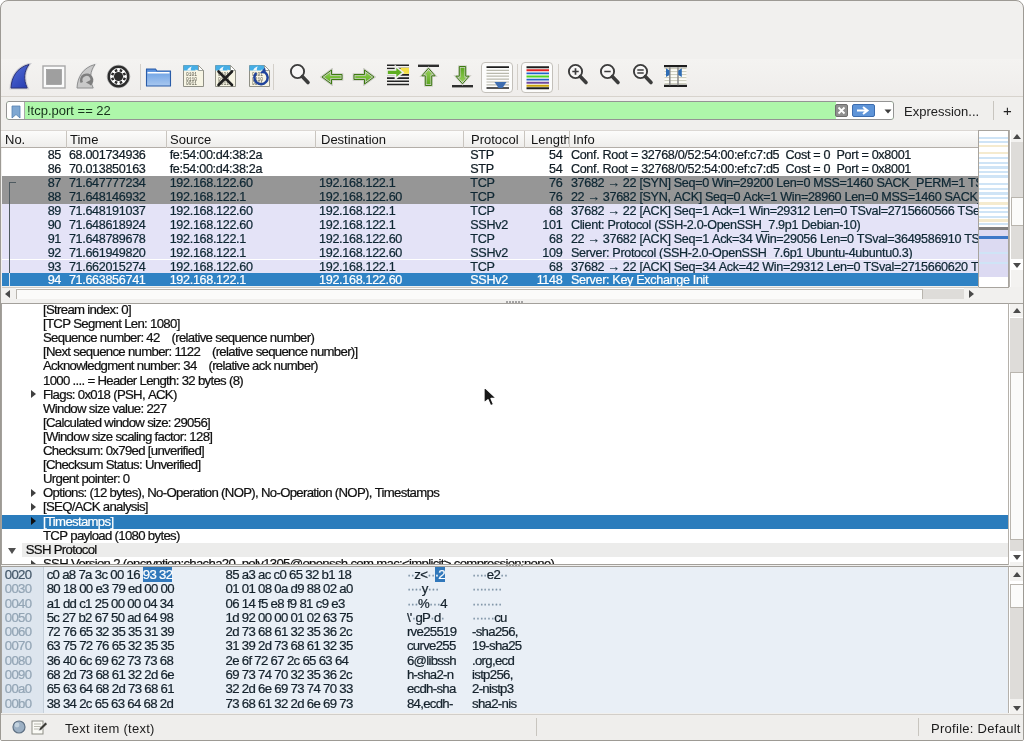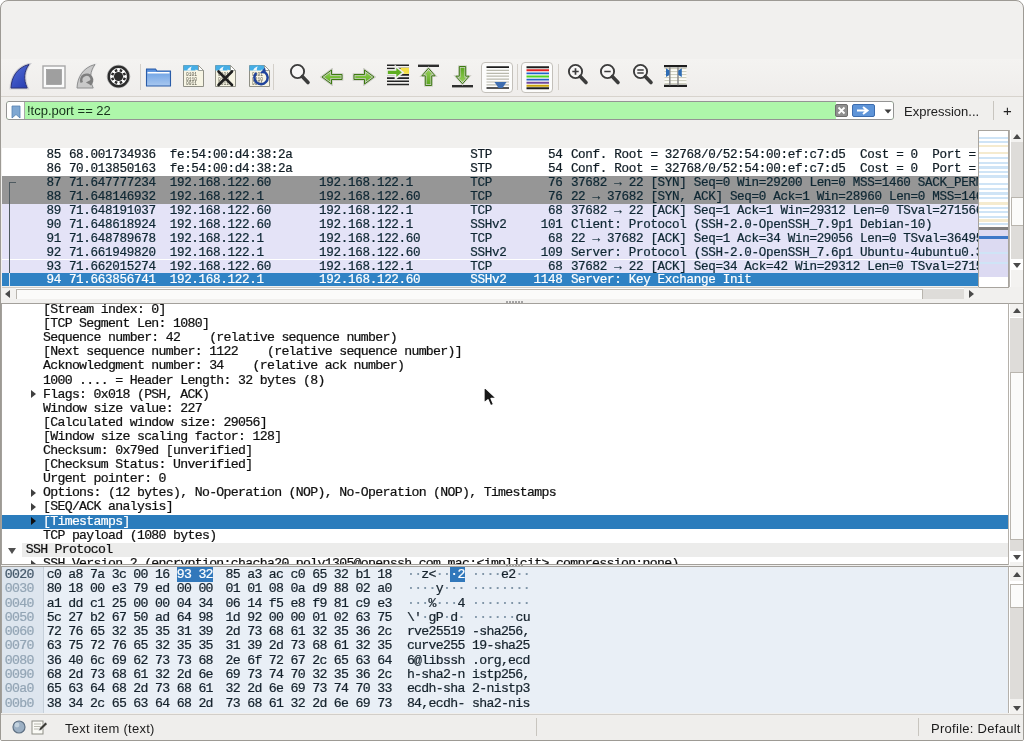--- a/index.html
+++ b/index.html
@@ -1,18 +1,18 @@
 <!DOCTYPE html>
 <html><head><meta charset="utf-8">
 <style>
 html,body{margin:0;padding:0;width:1024px;height:741px;overflow:hidden;background:#fff;}
 *{box-sizing:border-box;}
 .abs{position:absolute;}
 body{font-family:"Liberation Sans",sans-serif;}
-.mono{font-family:Liberation Mono, monospace;white-space:pre;-webkit-text-stroke:0.22px currentColor;}
+.mono{font-family:Liberation Sans, sans-serif;white-space:pre;-webkit-text-stroke:0.22px currentColor;}
 #win{position:absolute;left:0;top:0;width:1024px;height:741px;background:#f1f0ee;border:1px solid #9d9a94;border-radius:8px 8px 2px 2px;overflow:hidden;}
 
 #title{left:0;top:0;width:1022px;height:36px;background:linear-gradient(#e0ddd9,#d4d0cb);border-bottom:1px solid #bcb5ad;border-radius:7px 7px 0 0;}
 #title .t{left:0;top:8px;width:100%;text-align:center;font-size:15px;font-weight:bold;color:#35393b;}
 
 #menubar{left:0;top:37px;width:1022px;height:21px;background:#f1f0ee;font-size:12.6px;color:#1b1b1b;}
 .mi{top:3px;margin-top:24px;}
 .mi u{text-decoration:underline;text-underline-offset:2px;}
 
 #toolbar{left:0;top:58px;width:1022px;height:38px;background:linear-gradient(#f4f3f1,#efedeb);border-bottom:1px solid #d7d3cd;}
@@ -295,20 +295,35 @@
         <svg width="21" height="11" viewBox="0 0 21 11" style="position:absolute;left:0;top:0">
           <path d="M4 5.5 h9 M10 2 l4.5 3.5 l-4.5 3.5" stroke="#fff" stroke-width="2" fill="none"></path>
         </svg>
       </div>
       <svg class="abs" style="left:883px;top:12px" width="8" height="5" viewBox="0 0 8 5">
         <path d="M0.5 0.5 h7 l-3.5 4 z" fill="#3c3c3c"></path>
       </svg>
       <div id="fexpr" class="abs">Expression...</div>
       <div id="fsep" class="abs"></div>
       <div id="fplus" class="abs">+</div>
+    </div>
+    <div id="phead" class="abs">
+      <div class="hd abs" style="left:4px">No.</div>
+      <div class="hd abs" style="left:69px">Time</div>
+      <div class="hd abs" style="left:169px">Source</div>
+      <div class="hd abs" style="left:320px">Destination</div>
+      <div class="hd abs" style="left:470px">Protocol</div>
+      <div class="hd abs" style="left:530px">Length</div>
+      <div class="hd abs" style="left:572px">Info</div>
+      <div class="hdiv abs" style="left:65px"></div>
+      <div class="hdiv abs" style="left:165px"></div>
+      <div class="hdiv abs" style="left:314px"></div>
+      <div class="hdiv abs" style="left:462px"></div>
+      <div class="hdiv abs" style="left:523px"></div>
+      <div class="hdiv abs" style="left:568px"></div>
     </div>
     <div id="plist" class="abs mono"><div class="prow abs" style="top:0.3px;background:#ffffff;color:#101c24"><div class="c abs" style="left:0;width:59px;text-align:right">85</div><div class="c abs" style="left:66.9px">68.001734936</div><div class="c abs" style="left:167.7px">fe:54:00:d4:38:2a</div><div class="c abs" style="left:317.1px"></div><div class="c abs" style="left:468.3px">STP</div><div class="c abs" style="left:500px;width:60.4px;text-align:right">54</div><div class="c abs" style="left:568.9px">Conf.&nbsp;Root&nbsp;=&nbsp;32768/0/52:54:00:ef:c7:d5&nbsp;&nbsp;Cost&nbsp;=&nbsp;0&nbsp;&nbsp;Port&nbsp;=&nbsp;0x8001</div></div><div class="prow abs" style="top:14.2px;background:#ffffff;color:#101c24"><div class="c abs" style="left:0;width:59px;text-align:right">86</div><div class="c abs" style="left:66.9px">70.013850163</div><div class="c abs" style="left:167.7px">fe:54:00:d4:38:2a</div><div class="c abs" style="left:317.1px"></div><div class="c abs" style="left:468.3px">STP</div><div class="c abs" style="left:500px;width:60.4px;text-align:right">54</div><div class="c abs" style="left:568.9px">Conf.&nbsp;Root&nbsp;=&nbsp;32768/0/52:54:00:ef:c7:d5&nbsp;&nbsp;Cost&nbsp;=&nbsp;0&nbsp;&nbsp;Port&nbsp;=&nbsp;0x8001</div></div><div class="prow abs" style="top:28.1px;background:#969696;color:#0e2733"><div class="c abs" style="left:0;width:59px;text-align:right">87</div><div class="c abs" style="left:66.9px">71.647777234</div><div class="c abs" style="left:167.7px">192.168.122.60</div><div class="c abs" style="left:317.1px">192.168.122.1</div><div class="c abs" style="left:468.3px">TCP</div><div class="c abs" style="left:500px;width:60.4px;text-align:right">76</div><div class="c abs" style="left:568.9px">37682&nbsp;→&nbsp;22&nbsp;[SYN]&nbsp;Seq=0&nbsp;Win=29200&nbsp;Len=0&nbsp;MSS=1460&nbsp;SACK_PERM=1&nbsp;TSval=2715660504&nbsp;TSecr=0&nbsp;WS=128</div></div><div class="prow abs" style="top:42.0px;background:#969696;color:#0e2733"><div class="c abs" style="left:0;width:59px;text-align:right">88</div><div class="c abs" style="left:66.9px">71.648146932</div><div class="c abs" style="left:167.7px">192.168.122.1</div><div class="c abs" style="left:317.1px">192.168.122.60</div><div class="c abs" style="left:468.3px">TCP</div><div class="c abs" style="left:500px;width:60.4px;text-align:right">76</div><div class="c abs" style="left:568.9px">22&nbsp;→&nbsp;37682&nbsp;[SYN,&nbsp;ACK]&nbsp;Seq=0&nbsp;Ack=1&nbsp;Win=28960&nbsp;Len=0&nbsp;MSS=1460&nbsp;SACK_PERM=1&nbsp;TSval=3649586690</div></div><div class="prow abs" style="top:55.9px;background:#e4e3f7;color:#0e2733"><div class="c abs" style="left:0;width:59px;text-align:right">89</div><div class="c abs" style="left:66.9px">71.648191037</div><div class="c abs" style="left:167.7px">192.168.122.60</div><div class="c abs" style="left:317.1px">192.168.122.1</div><div class="c abs" style="left:468.3px">TCP</div><div class="c abs" style="left:500px;width:60.4px;text-align:right">68</div><div class="c abs" style="left:568.9px">37682&nbsp;→&nbsp;22&nbsp;[ACK]&nbsp;Seq=1&nbsp;Ack=1&nbsp;Win=29312&nbsp;Len=0&nbsp;TSval=2715660566&nbsp;TSecr=3649586690</div></div><div class="prow abs" style="top:69.8px;background:#e4e3f7;color:#0e2733"><div class="c abs" style="left:0;width:59px;text-align:right">90</div><div class="c abs" style="left:66.9px">71.648618924</div><div class="c abs" style="left:167.7px">192.168.122.60</div><div class="c abs" style="left:317.1px">192.168.122.1</div><div class="c abs" style="left:468.3px">SSHv2</div><div class="c abs" style="left:500px;width:60.4px;text-align:right">101</div><div class="c abs" style="left:568.9px">Client:&nbsp;Protocol&nbsp;(SSH-2.0-OpenSSH_7.9p1&nbsp;Debian-10)</div></div><div class="prow abs" style="top:83.7px;background:#e4e3f7;color:#0e2733"><div class="c abs" style="left:0;width:59px;text-align:right">91</div><div class="c abs" style="left:66.9px">71.648789678</div><div class="c abs" style="left:167.7px">192.168.122.1</div><div class="c abs" style="left:317.1px">192.168.122.60</div><div class="c abs" style="left:468.3px">TCP</div><div class="c abs" style="left:500px;width:60.4px;text-align:right">68</div><div class="c abs" style="left:568.9px">22&nbsp;→&nbsp;37682&nbsp;[ACK]&nbsp;Seq=1&nbsp;Ack=34&nbsp;Win=29056&nbsp;Len=0&nbsp;TSval=3649586910&nbsp;TSecr=2715660566</div></div><div class="prow abs" style="top:97.6px;background:#e4e3f7;color:#0e2733"><div class="c abs" style="left:0;width:59px;text-align:right">92</div><div class="c abs" style="left:66.9px">71.661949820</div><div class="c abs" style="left:167.7px">192.168.122.1</div><div class="c abs" style="left:317.1px">192.168.122.60</div><div class="c abs" style="left:468.3px">SSHv2</div><div class="c abs" style="left:500px;width:60.4px;text-align:right">109</div><div class="c abs" style="left:568.9px">Server:&nbsp;Protocol&nbsp;(SSH-2.0-OpenSSH_7.6p1&nbsp;Ubuntu-4ubuntu0.3)</div></div><div class="prow abs" style="top:111.5px;background:#e4e3f7;color:#0e2733"><div class="c abs" style="left:0;width:59px;text-align:right">93</div><div class="c abs" style="left:66.9px">71.662015274</div><div class="c abs" style="left:167.7px">192.168.122.60</div><div class="c abs" style="left:317.1px">192.168.122.1</div><div class="c abs" style="left:468.3px">TCP</div><div class="c abs" style="left:500px;width:60.4px;text-align:right">68</div><div class="c abs" style="left:568.9px">37682&nbsp;→&nbsp;22&nbsp;[ACK]&nbsp;Seq=34&nbsp;Ack=42&nbsp;Win=29312&nbsp;Len=0&nbsp;TSval=2715660620&nbsp;TSecr=3649587023</div></div><div class="prow abs" style="top:125.4px;background:#2f82c4;color:#ffffff"><div class="c abs" style="left:0;width:59px;text-align:right">94</div><div class="c abs" style="left:66.9px">71.663856741</div><div class="c abs" style="left:167.7px">192.168.122.1</div><div class="c abs" style="left:317.1px">192.168.122.60</div><div class="c abs" style="left:468.3px">SSHv2</div><div class="c abs" style="left:500px;width:60.4px;text-align:right">1148</div><div class="c abs" style="left:568.9px">Server:&nbsp;Key&nbsp;Exchange&nbsp;Init</div></div><div class="abs" style="left:7px;top:34px;width:7px;height:1px;background:#4e5a60"></div><div class="abs" style="left:7px;top:34px;width:1px;height:91.2px;background:#4e5a60"></div><div class="abs" style="left:7px;top:125.2px;width:1px;height:13.5px;background:#dfe8f0"></div></div>
     <div class="abs" style="left:977px;top:129px;width:31px;height:158px;border:1px solid #a8a49e;background:#fff;overflow:hidden">
       <div class="abs" style="left:0;top:5.5px;width:29px;height:2.4px;background:#cfe4f6"></div>
       <div class="abs" style="left:0;top:10.1px;width:29px;height:2.4px;background:#cfe4f6"></div>
       <div class="abs" style="left:0;top:26.0px;width:29px;height:2.4px;background:#cfe4f6"></div>
       <div class="abs" style="left:0;top:30.6px;width:29px;height:2.4px;background:#cfe4f6"></div>
       <div class="abs" style="left:0;top:35.2px;width:29px;height:2.4px;background:#cfe4f6"></div>
       <div class="abs" style="left:0;top:39.8px;width:29px;height:2.4px;background:#cfe4f6"></div>
       <div class="abs" style="left:0;top:44.4px;width:29px;height:2.4px;background:#cfe4f6"></div>

